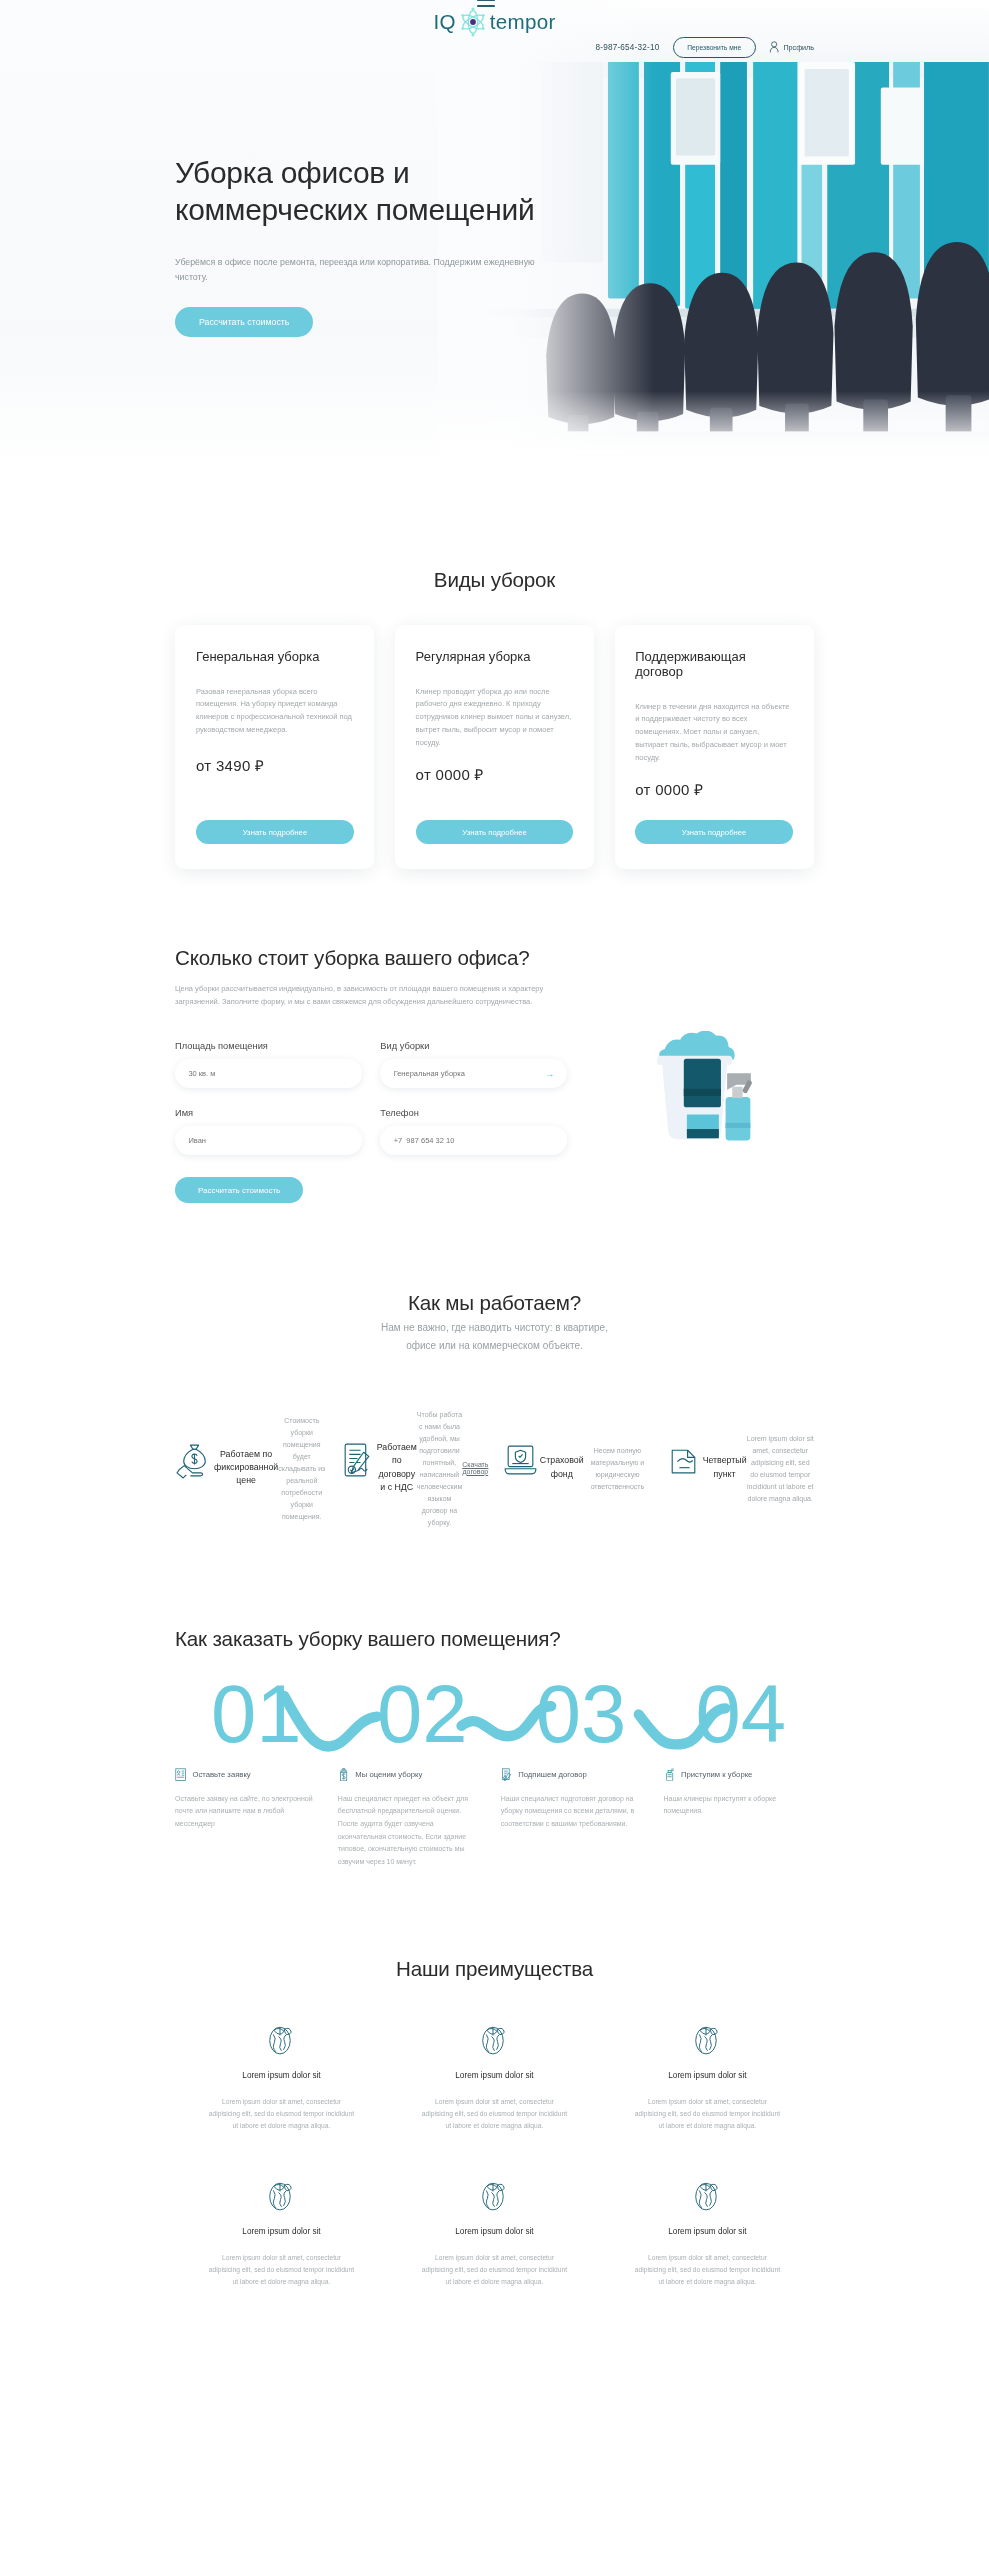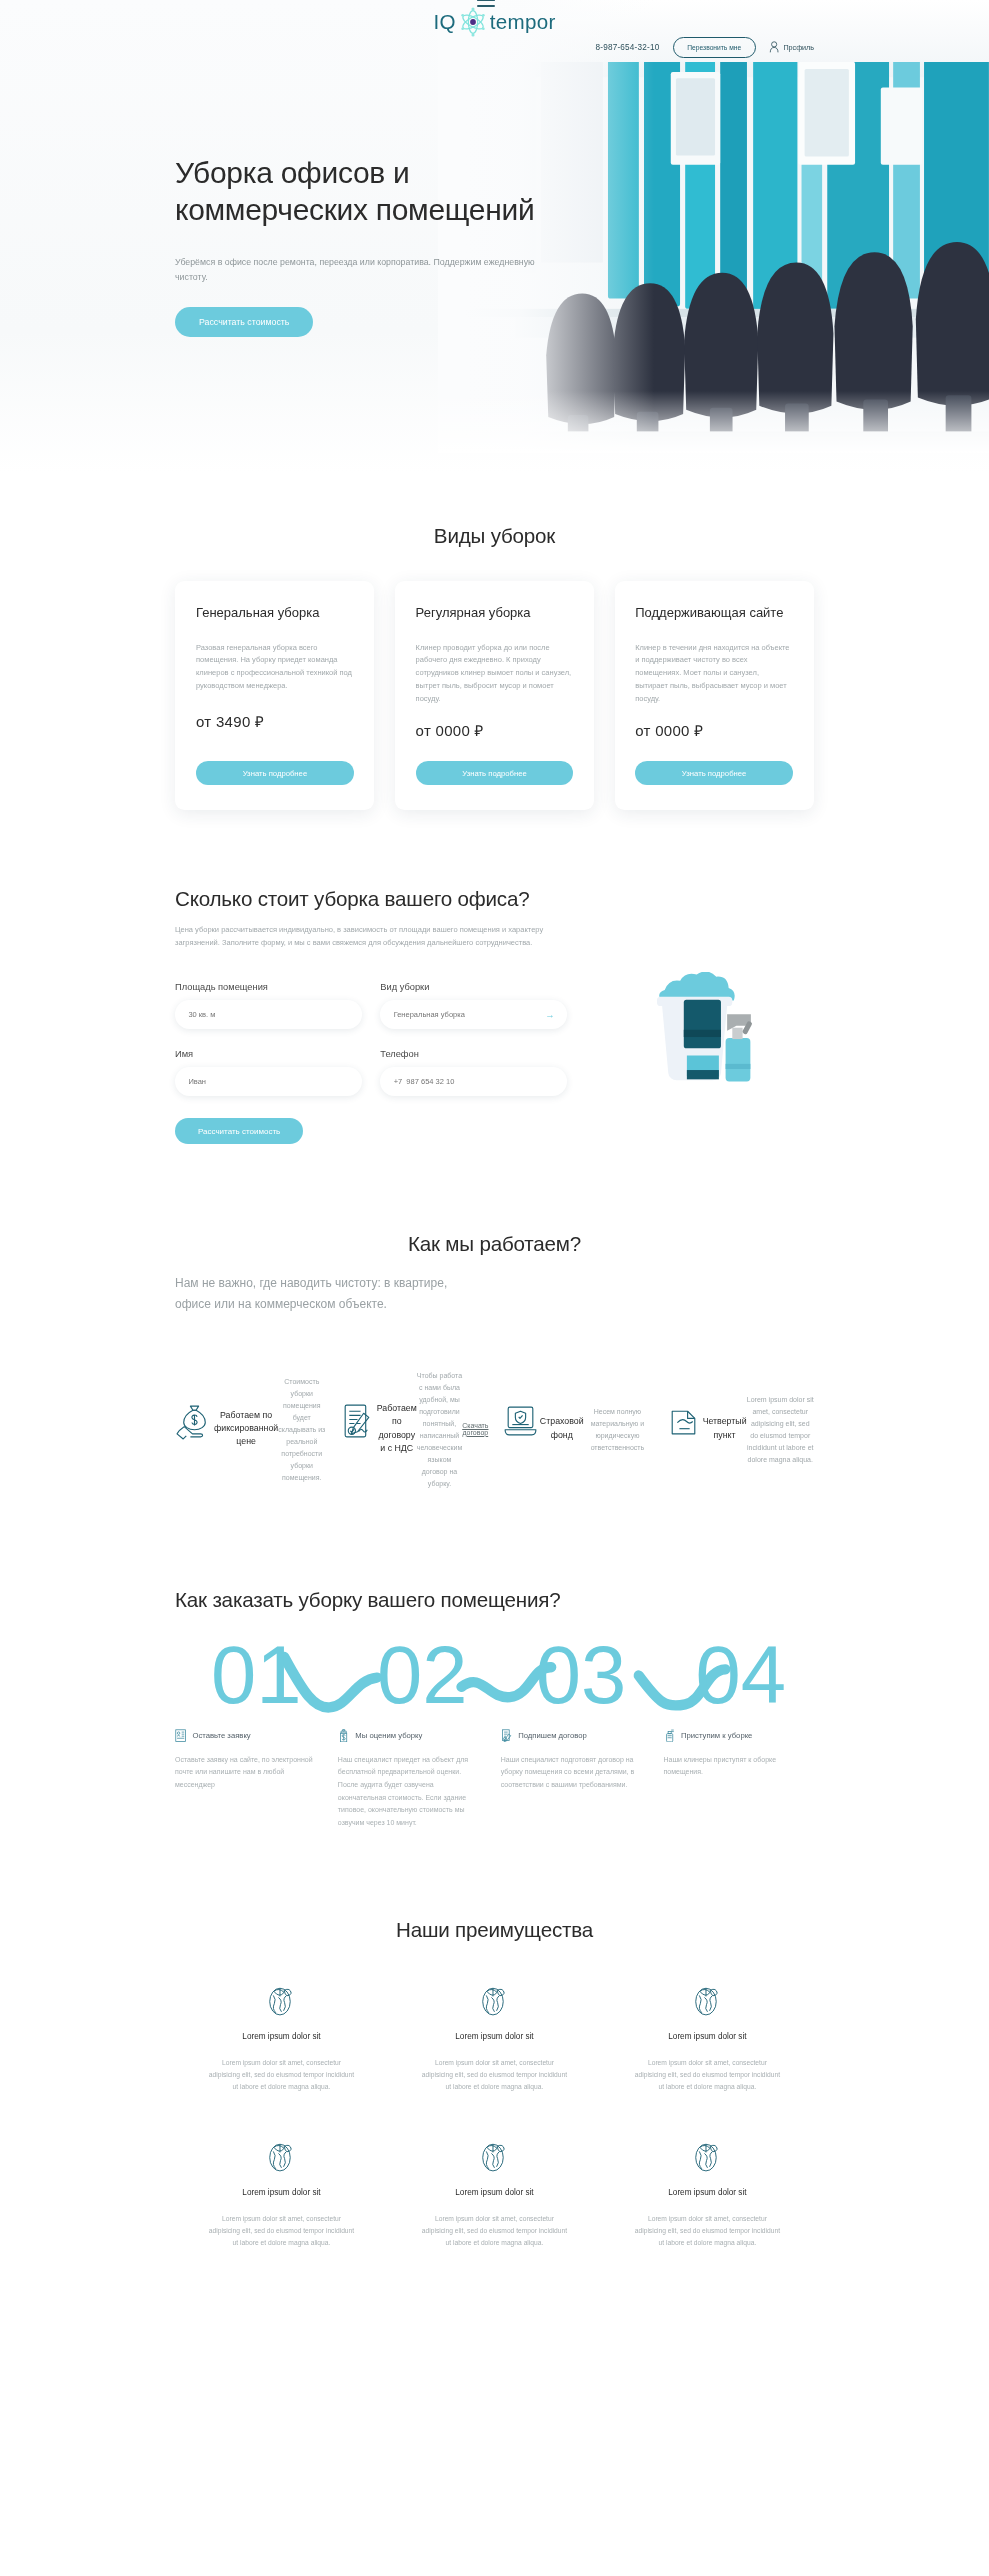--- a/index.html
+++ b/index.html
@@ -66,21 +66,21 @@
   .hero-sub { margin-top:27px; font-size:8.8px; line-height:1.65; color:#8e9699; font-weight:400;}
   .btn-primary {
     margin-top:23px; display:inline-block; background:#6ccbdd; color:#fff;
     border:none; border-radius:15.5px; padding:9.8px 24px; font-size:8.8px;
     cursor:pointer; font-family:inherit;
   }
 
   
   .section { padding:0; position:relative; }
   h2.sec-title { text-align:center; font-size:20.6px; font-weight:300; color:#2b2b2b; letter-spacing:-0.2px; }
-  .sec-lead { text-align:left; font-size:12px; line-height:1.75; color:#9aa1a4; margin-top:17px;}
+  .sec-lead { text-align:center; font-size:10px; line-height:1.75; color:#9aa1a4; margin-top:4px;}
 
   
   .cards { display:flex; gap:20.6px; justify-content:center; margin-top:33px;}
   .card {
     width:199px; background:#fff; border-radius:9.3px; padding:24px 20.6px 25px;
     box-shadow:0 3.1px 17.5px rgba(30,60,80,.09); display:flex; flex-direction:column;
   }
   .card h3 { font-size:13px; font-weight:300; color:#2b2b2b; margin-bottom:21.6px;}
   .card p { font-size:7.5px; line-height:1.72; color:#a2a9ac; min-height:55px;}
   .card .price { font-size:15px; font-weight:300; color:#2b2b2b; margin:14.4px 0 20.6px; letter-spacing:0.3px;}
@@ -257,41 +257,41 @@
     <div class="wrap">
       <div class="hero-content">
         <h1 class="hero-title" style="white-space:pre-line">Уборка офисов и
 коммерческих помещений</h1>
         <p class="hero-sub">Уберёмся в офисе после ремонта, переезда или корпоратива. Поддержим ежедневную чистоту.</p>
         <button class="btn-primary">Рассчитать стоимость</button>
       </div>
     </div>
   </section>
 
-  <section class="section" style="margin-top:50px;">
+  <section class="section" style="margin-top:94px;">
     <div class="wrap">
       <h2 class="sec-title">Виды уборок</h2>
       <div class="cards">
 
         <div class="card">
           <h3>Генеральная уборка</h3>
           <p>Разовая генеральная уборка всего помещения. На уборку приедет команда клинеров с профессиональной техникой под руководством менеджера.</p>
           <div class="price">от 3490  ₽</div>
           <button class="btn-primary">Узнать подробнее</button>
         </div>
 
         <div class="card">
           <h3>Регулярная уборка</h3>
           <p>Клинер проводит уборка до или после рабочего дня ежедневно. К приходу сотрудников клинер вымоет полы и санузел, вытрет пыль, выбросит мусор и помоет посуду.</p>
           <div class="price">от 0000  ₽</div>
           <button class="btn-primary">Узнать подробнее</button>
         </div>
 
         <div class="card">
-          <h3>Поддерживающая сайте</h3>
+          <h3>Поддерживающая договор</h3>
           <p>Клинер в течении дня находится на объекте и поддерживает чистоту во всех помещениях. Моет полы и санузел, вытирает пыль, выбрасывает мусор и моет посуду.</p>
           <div class="price">от 0000  ₽</div>
           <button class="btn-primary">Узнать подробнее</button>
         </div>
       </div>
     </div>
   </section>
 
   <section class="section calc">
     <div class="wrap">

